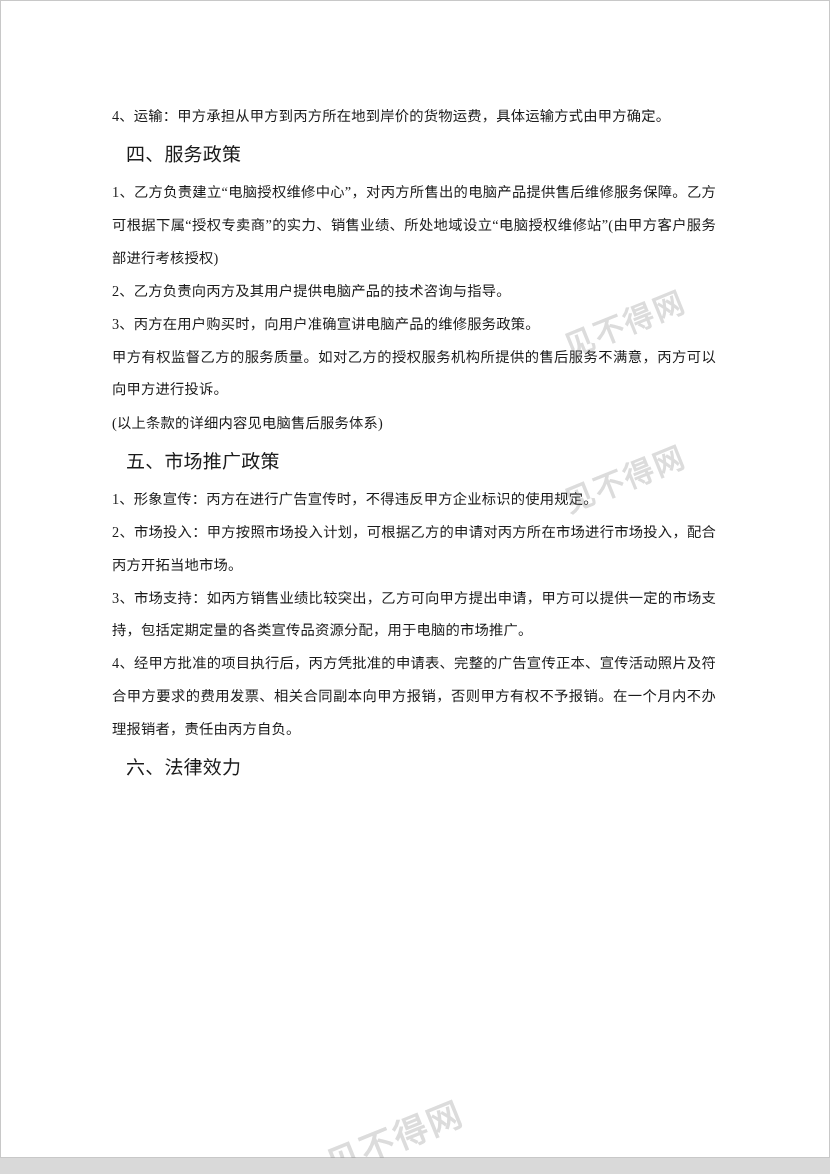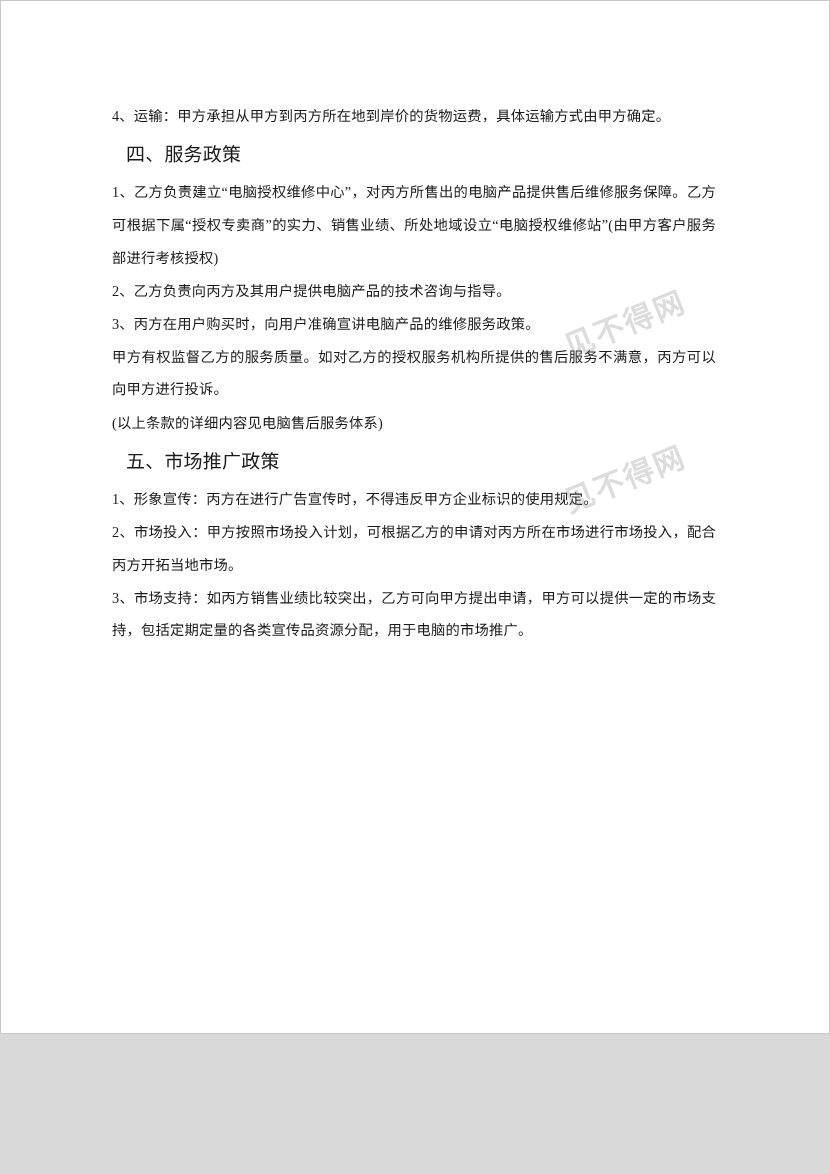--- a/index.html
+++ b/index.html
@@ -6,21 +6,21 @@
     margin: 0;
     padding: 0;
     background: #d9d9d9;
   }
   body {
     font-family: "Liberation Serif", "DejaVu Serif", serif;
   }
   .page {
     position: relative;
     width: 830px;
-    height: 1034px;
+    height: 1158px;
     margin: 0 auto;
     background: #ffffff;
     overflow: hidden;
     box-sizing: border-box;
   }
   .page-border {
     position: absolute;
     left: 0; top: 0; right: 0; bottom: 0;
     border: 1px solid #c8c8c8;
     pointer-events: none;
@@ -84,18 +84,20 @@
     <p class="heading">四、服务政策</p>
     <p class="para">1、乙方负责建立“电脑授权维修中心”，对丙方所售出的电脑产品提供售后维修服务保障。乙方可根据下属“授权专卖商”的实力、销售业绩、所处地域设立“电脑授权维修站”(由甲方客户服务部进行考核授权)</p>
     <p class="para">2、乙方负责向丙方及其用户提供电脑产品的技术咨询与指导。</p>
     <p class="para">3、丙方在用户购买时，向用户准确宣讲电脑产品的维修服务政策。</p>
     <p class="para">甲方有权监督乙方的服务质量。如对乙方的授权服务机构所提供的售后服务不满意，丙方可以向甲方进行投诉。</p>
     <p class="para">(以上条款的详细内容见电脑售后服务体系)</p>
     <p class="heading">五、市场推广政策</p>
     <p class="para">1、形象宣传：丙方在进行广告宣传时，不得违反甲方企业标识的使用规定。</p>
     <p class="para">2、市场投入：甲方按照市场投入计划，可根据乙方的申请对丙方所在市场进行市场投入，配合丙方开拓当地市场。</p>
     <p class="para">3、市场支持：如丙方销售业绩比较突出，乙方可向甲方提出申请，甲方可以提供一定的市场支持，包括定期定量的各类宣传品资源分配，用于电脑的市场推广。</p>
+    <p class="para">4、经甲方批准的项目执行后，丙方凭批准的申请表、完整的广告宣传正本、宣传活动照片及符合甲方要求的费用发票、相关合同副本向甲方报销，否则甲方有权不予报销。在一个月内不办理报销者，责任由丙方自负。</p>
+    <p class="heading">六、法律效力</p>
   </div>
 
   <div class="watermark wm-1">见不得网</div>
   <div class="watermark wm-2">见不得网</div>
   <div class="watermark wm-3">见不得网</div>
 </div>
 
 </body></html>

